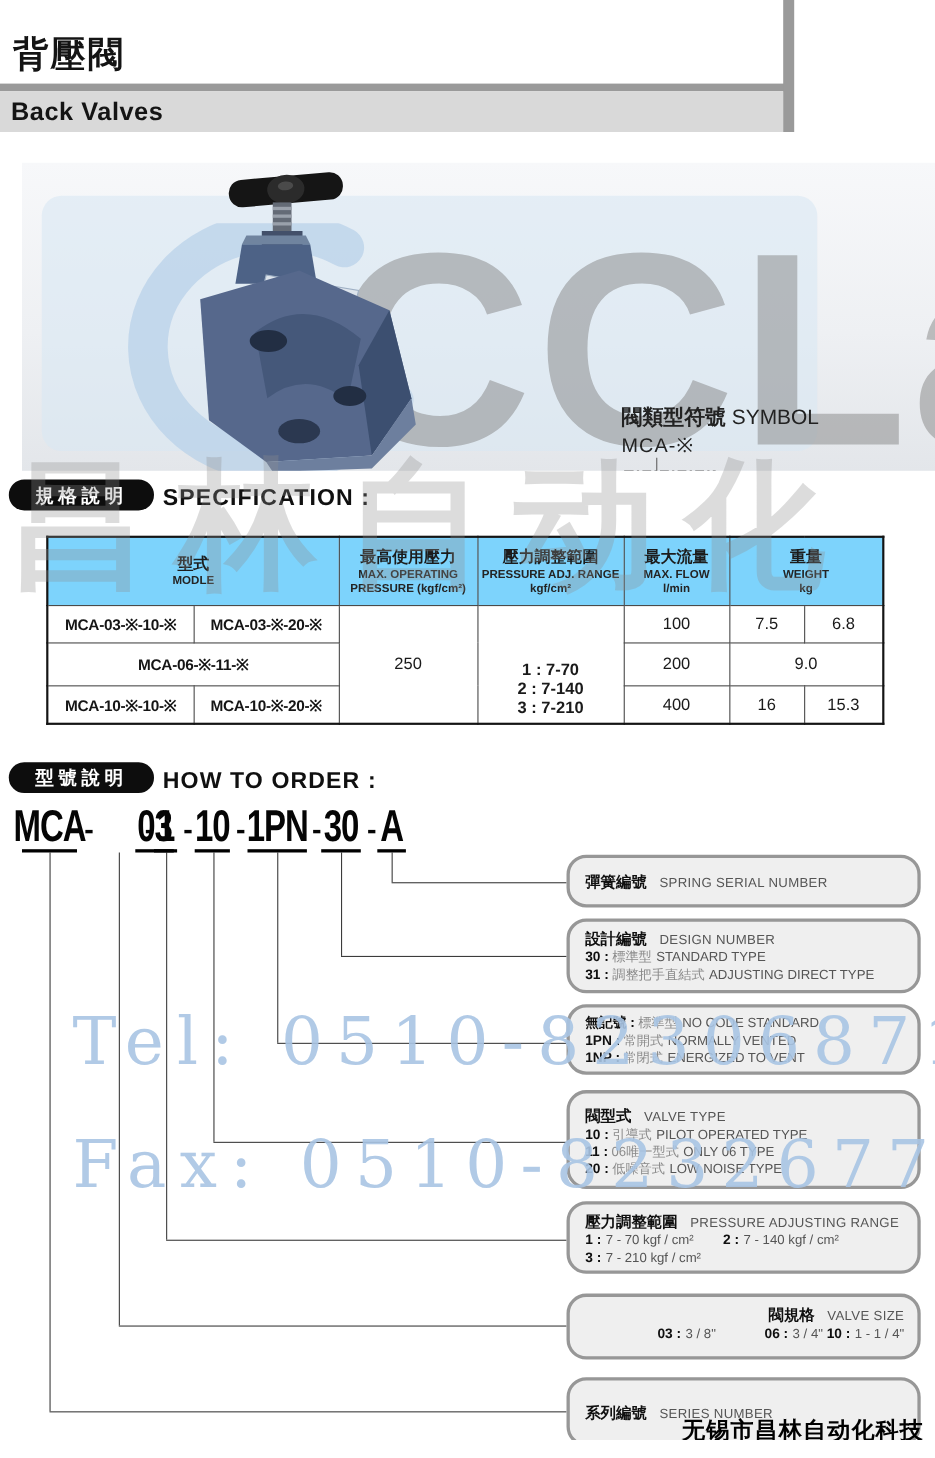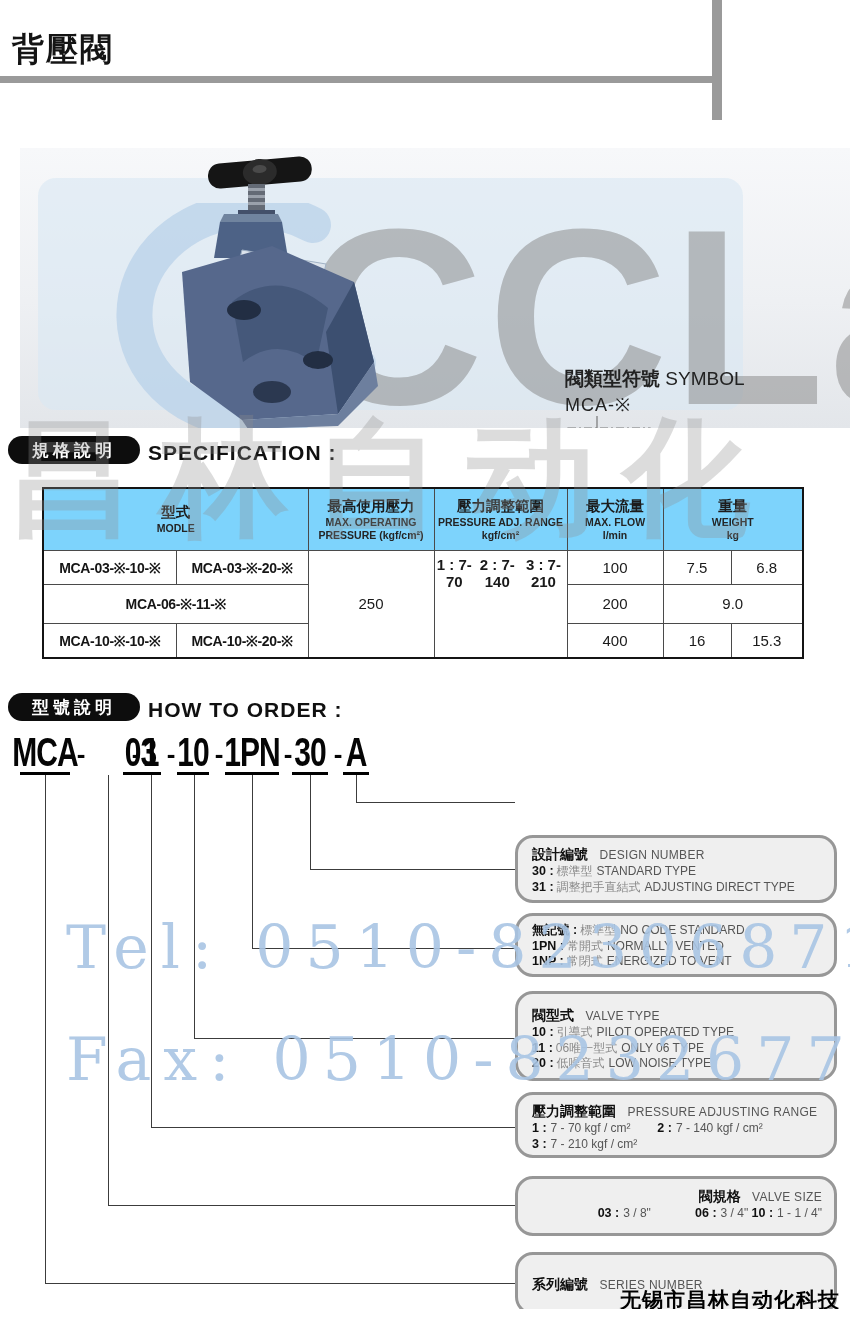--- a/index.html
+++ b/index.html
@@ -34,21 +34,21 @@
   .spec-table{border:2px solid #141414;}
   .spec-table tr.hd{height:62px;}
   .spec-table tr.r1{height:34px;}
   .spec-table tr.r2{height:39px;}
   .spec-table tr.r3{height:35px;}
   .spec-table th{background:#7dd3fc;font-weight:700;margin-left:21px;}
   .th-zh{font-size:14.5px;color:#1c1c1c;}
   .th-en{font-size:10.5px;line-height:1.2;color:#242424;font-weight:700;}
   .cell-model{font-size:14px;font-weight:800;letter-spacing:-.3px;color:#151515;}
   .cell-num{font-size:15px;color:#1a1a1a;}
-  .range-cell{display:flex;justify-content:flex-end;height:96px;padding:5px 0;}
+  .range-cell{display:flex;flex-direction:column;justify-content:flex-end;height:96px;padding:5px 0;}
   .range-cell div{font-size:15px;font-weight:700;color:#1a1a1a;}
   
   .wm-cjk{position:absolute;left:6px;top:412px;width:850px;font-size:128px;line-height:132px;font-weight:800;
           letter-spacing:26px;color:#8e8e8e;opacity:.30;white-space:nowrap;z-index:6;pointer-events:none;}
   
   .tok{position:absolute;top:726px;height:46px;border-bottom:3px solid #000;display:flex;align-items:flex-end;
        justify-content:center;font-weight:800;font-size:30px;letter-spacing:-1px;color:#050505;z-index:9;}
   .tok>span{display:inline-block;transform:scaleY(1.35);transform-origin:50% 92%;line-height:1;}
   .dash{position:absolute;top:726px;height:44px;width:16px;display:flex;align-items:flex-end;justify-content:center;
         font-weight:800;font-size:26px;color:#050505;z-index:9;}
@@ -76,20 +76,23 @@
   .footer-co{position:absolute;left:530px;top:1286px;width:310px;text-align:right;font-size:21px;font-weight:800;
              color:#000;z-index:50;letter-spacing:1px;}
 </style>
 </head>
 <body>
 
 <div id="page">
 
   <div class="title-zh">背壓閥</div>
   <div class="hdr-divider"></div>
+  <div class="hdr-bar">
+    <span class="title-en">Back Valves</span>
+  </div>
   <div class="hdr-vbar"></div>
 
   <div class="photo">
     <div class="photo-bg"></div>
     <svg class="swirl-svg" width="340" height="230" viewBox="0 0 340 230">
       <path d="M268,22 A118,105 0 1 0 272,200" fill="none" stroke="#b7d0e8" stroke-width="36" opacity="0.7" stroke-linecap="round"></path>
       <path d="M258,198 q40,-6 60,-38" fill="none" stroke="#b7d0e8" stroke-width="26" opacity="0.55" stroke-linecap="round"></path>
     </svg>
     <div class="wm-logo">CCLair</div>
     <svg class="valve-svg" width="290" height="280" viewBox="0 0 290 280">
@@ -249,20 +252,26 @@
   <div class="hl" style="left:252px;top:948px;width:263px;"></div>
   <div class="vl" style="left:194px;top:775px;height:263px;"></div>
   <div class="hl" style="left:194px;top:1038px;width:321px;"></div>
   <div class="vl" style="left:151px;top:775px;height:352px;"></div>
   <div class="hl" style="left:151px;top:1127px;width:364px;"></div>
   <div class="vl" style="left:108px;top:775px;height:430px;"></div>
   <div class="hl" style="left:108px;top:1205px;width:407px;"></div>
   <div class="vl" style="left:45px;top:775px;height:508px;"></div>
   <div class="hl" style="left:45px;top:1283px;width:470px;"></div>
 
+  <div class="obox center" style="top:777px;height:48px;">
+    <div class="bx-title">
+      <span class="bx-title-zh">彈簧編號</span>
+      <span class="bx-title-en">SPRING SERIAL NUMBER</span>
+    </div>
+  </div>
 
   <div class="obox" style="top:835px;height:68px;">
     <div class="bx-title">
       <span class="bx-title-zh">設計編號</span>
       <span class="bx-title-en">DESIGN NUMBER</span>
     </div>
     <div class="bx-item"><span class="bx-code">30 :</span><span class="bx-zh">標準型</span><span class="bx-en">STANDARD TYPE</span></div>
     <div class="bx-item"><span class="bx-code">31 :</span><span class="bx-zh">調整把手直結式</span><span class="bx-en">ADJUSTING DIRECT TYPE</span></div>
   </div>
 

